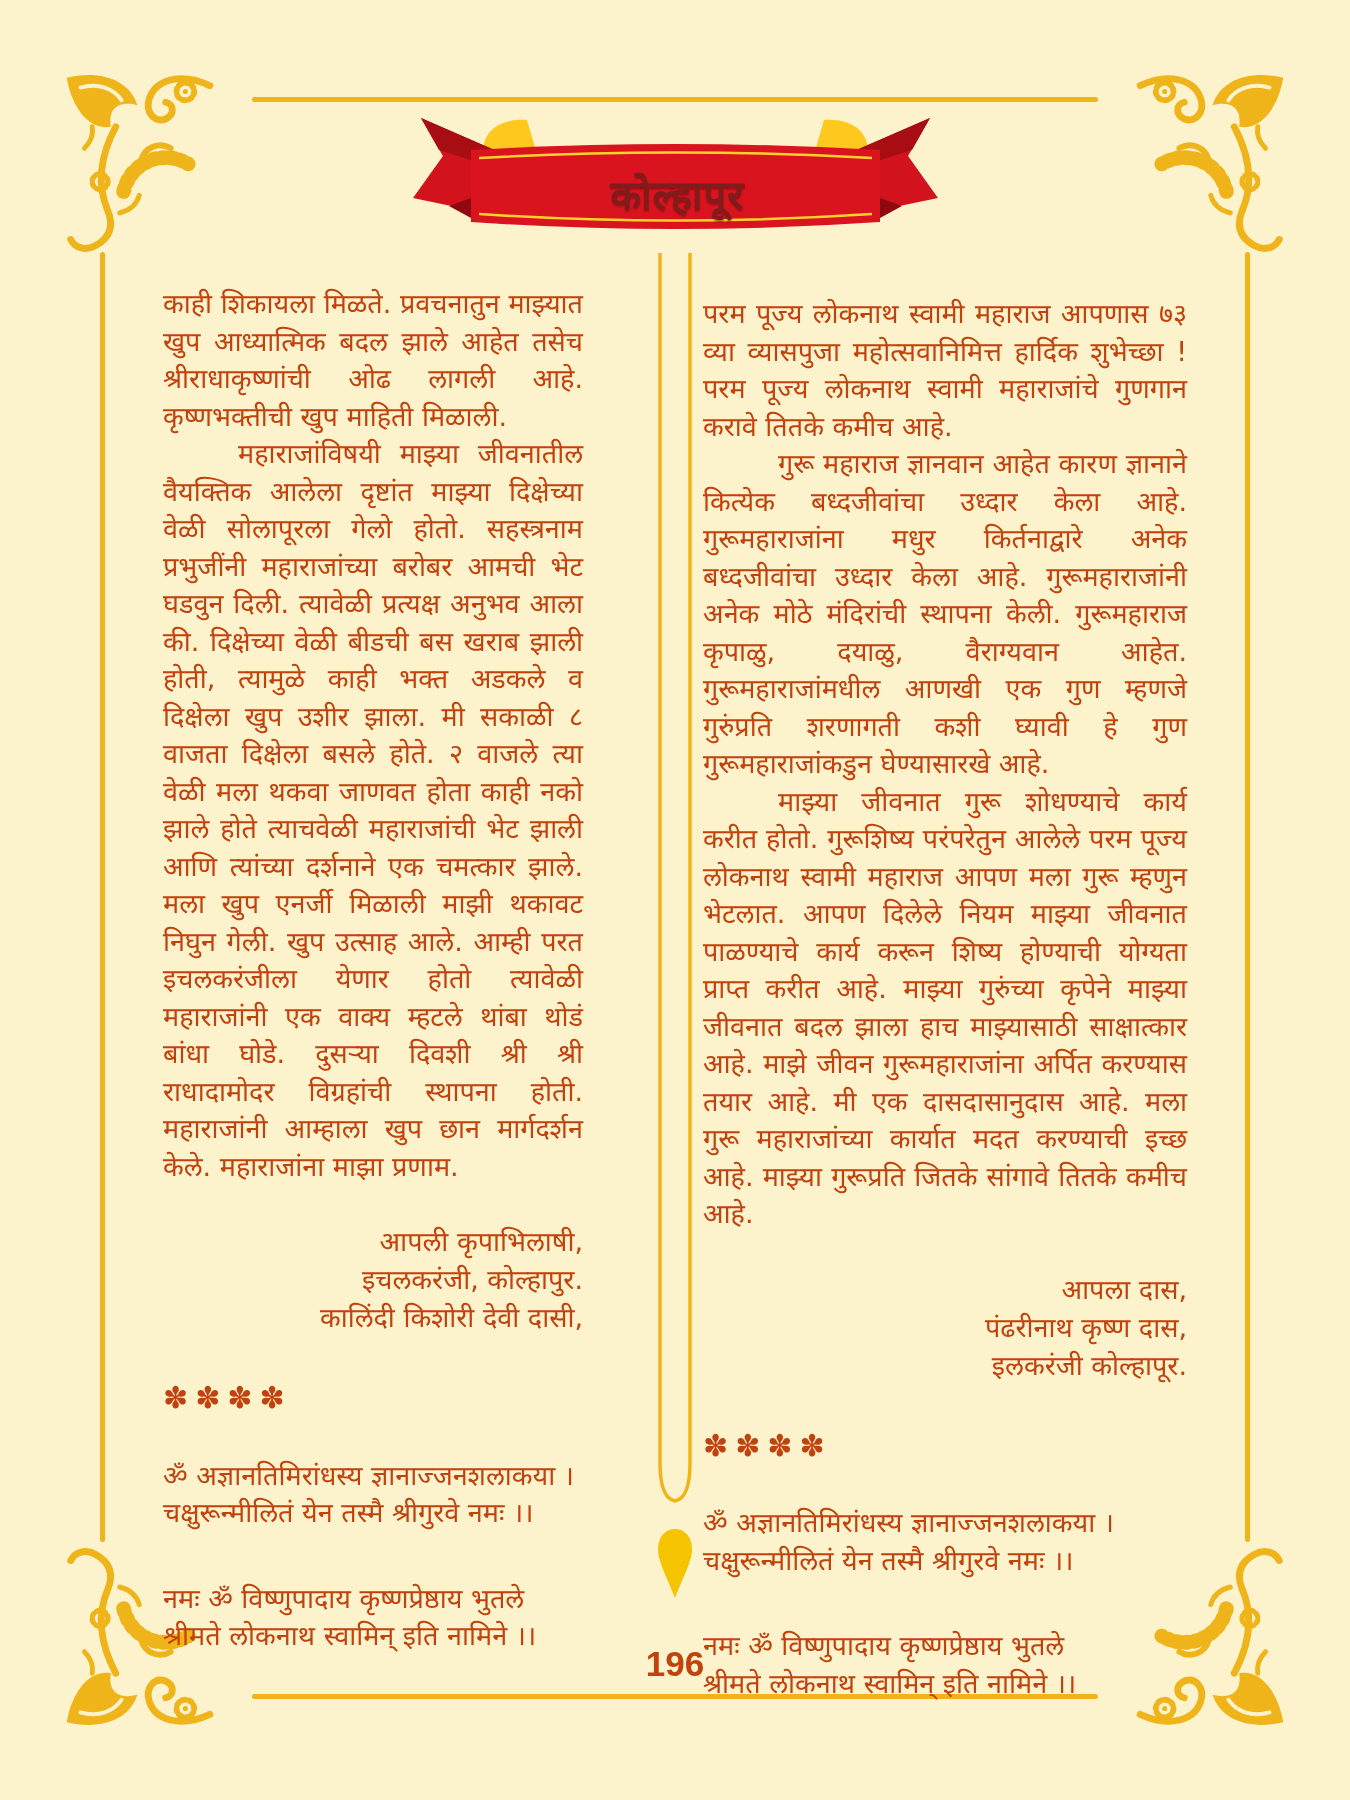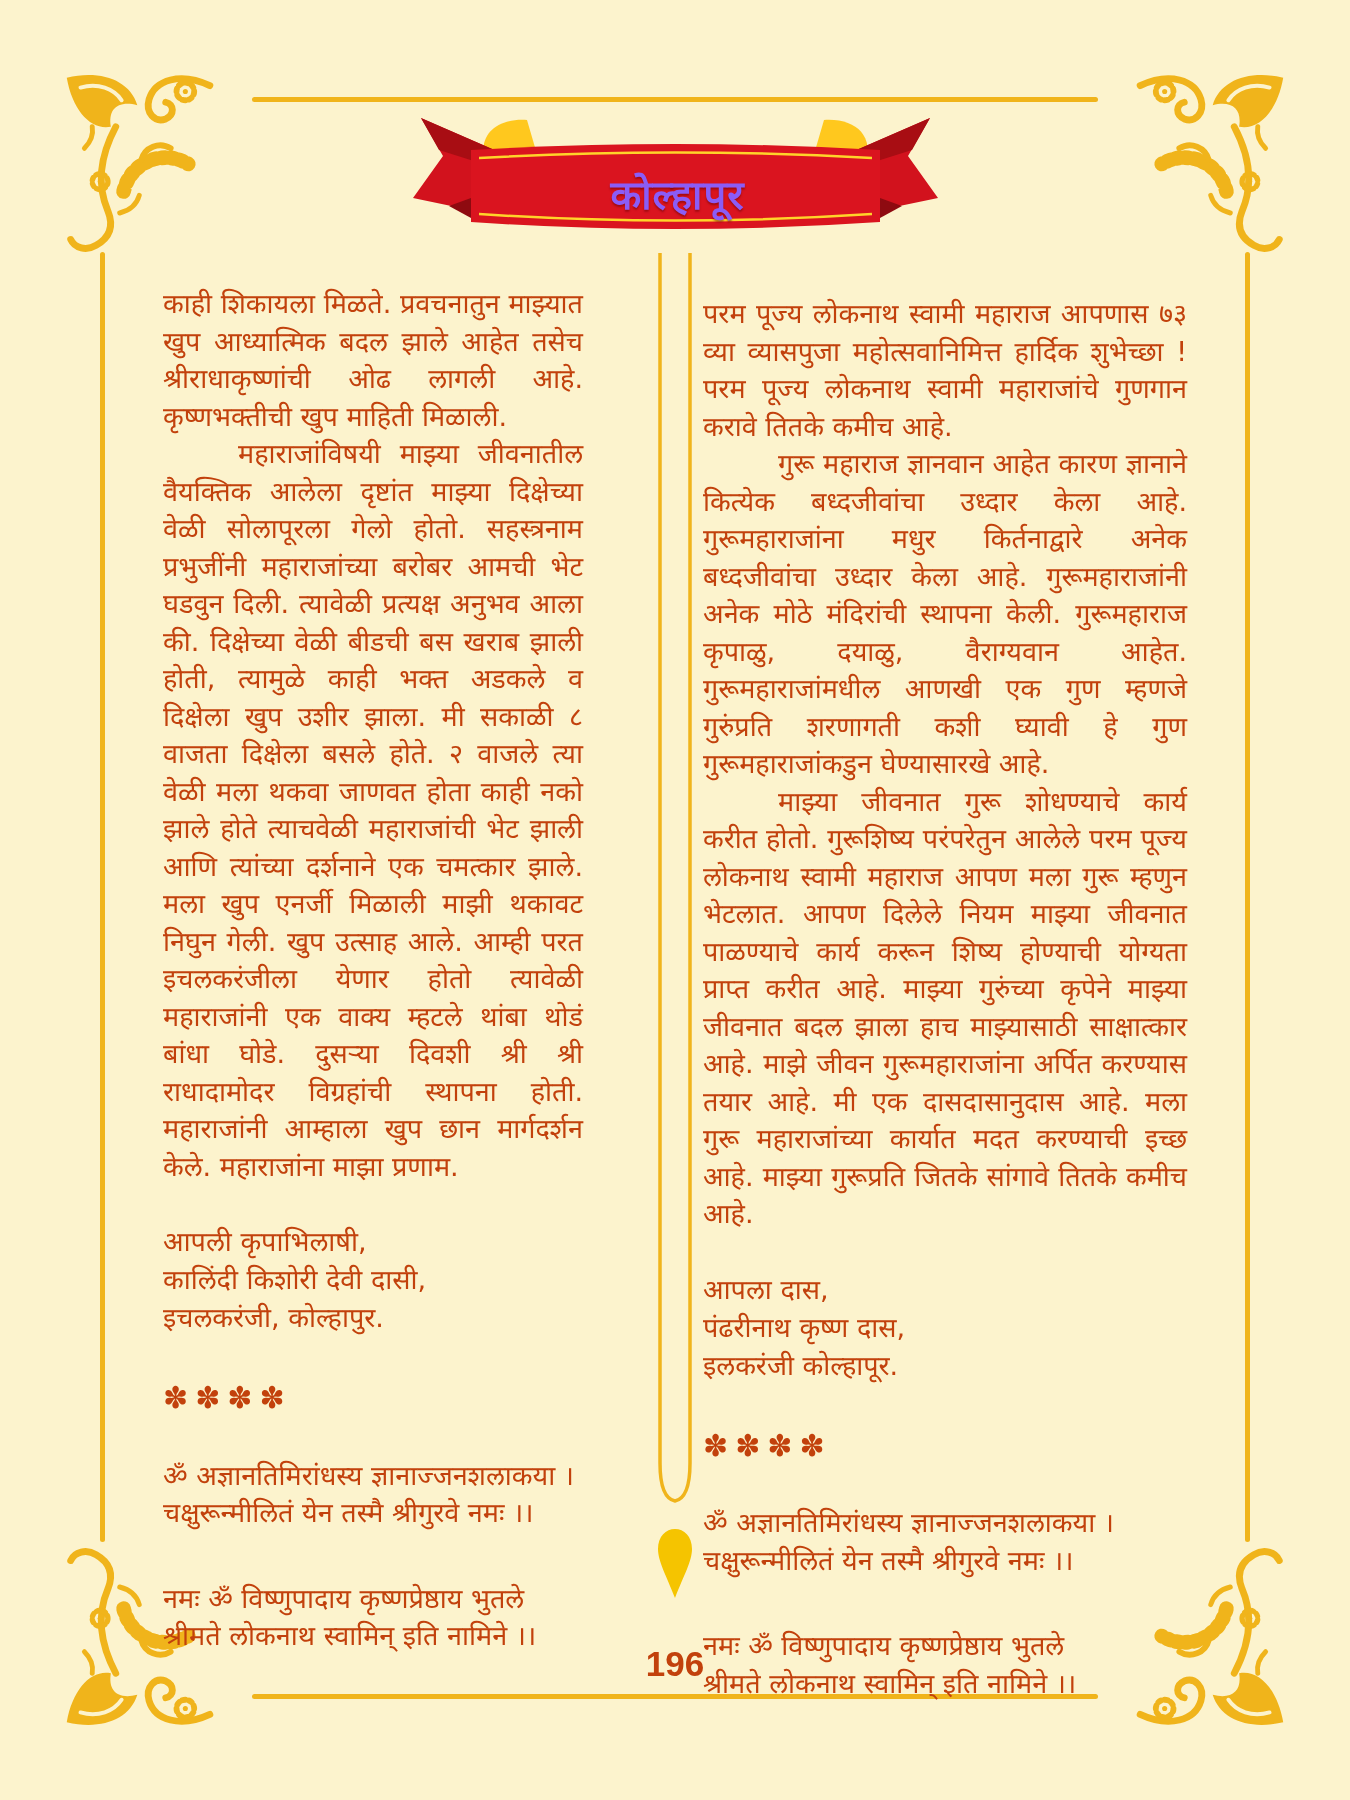--- a/index.html
+++ b/index.html
@@ -17,33 +17,33 @@
   .corner{position:absolute;width:196px;height:196px;}
   .c-tl{left:55px;top:66px;}
   .c-tr{left:1099px;top:66px;transform:scaleX(-1);}
   .c-bl{left:55px;top:1538px;transform:scaleY(-1);}
   .c-br{left:1099px;top:1538px;transform:scale(-1,-1);}
   
   .banner-svg{position:absolute;left:393px;top:106px;width:565px;height:135px;}
   .banner-title{
     position:absolute;left:473px;top:158px;width:409px;height:70px;
     display:flex;align-items:center;justify-content:center;
-    color:#8b5cf6;font-size:40px;font-weight:bold;letter-spacing:1px;
+    color:#7f1d1d;font-size:40px;font-weight:bold;letter-spacing:1px;
     text-shadow:0 2px 2px rgba(90,0,0,.45);
   }
   
   .divider-svg{position:absolute;left:652px;top:253px;width:46px;height:1350px;}
   
   .col{position:absolute;color:#c2410c;font-size:27px;line-height:37.5px;}
   .col-left{left:163px;top:285px;width:420px;}
   .col-right{left:703px;top:295px;width:484px;}
   .col p{margin:0;text-align:justify;}
   .col p.indent{text-indent:75px;}
   .signoff{margin-top:38px;}
-  .signoff div{line-height:38px;text-align:left;}
+  .signoff div{line-height:38px;text-align:right;}
   .separator{margin-top:42px;margin-bottom:40px;font-size:30px;font-weight:bold;letter-spacing:7px;}
   .shloka{margin-top:16px;}
   .shloka div{line-height:37.5px;}
   .shloka + .shloka{margin-top:48px;}
   .closing{margin-top:32px;}
   
   .page-number{
     position:absolute;left:0;top:1644px;width:1350px;text-align:center;
     color:#c2410c;font-size:35px;font-weight:bold;
     font-family:"Liberation Sans","DejaVu Sans",sans-serif;
@@ -110,22 +110,22 @@
   <svg class="divider-svg" viewBox="0 0 46 1350">
     <path d="M8,0 V1210 Q8,1245 23,1248 Q38,1245 38,1210 V0" fill="none" stroke="#F0B41B" stroke-width="3.5"></path>
     <path d="M23,1345 C14,1322 6,1308 6,1296 C6,1283 14,1276 23,1276 C32,1276 40,1283 40,1296 C40,1308 32,1322 23,1345 Z" fill="#F5C400"></path>
   </svg>
 
   <div class="col col-left">
     <p>काही शिकायला मिळते. प्रवचनातुन माझ्यात खुप आध्यात्मिक बदल झाले आहेत तसेच श्रीराधाकृष्णांची ओढ लागली आहे. कृष्णभक्तीची खुप माहिती मिळाली.</p>
     <p class="indent">महाराजांविषयी माझ्या जीवनातील वैयक्तिक आलेला दृष्टांत माझ्या दिक्षेच्या वेळी सोलापूरला गेलो होतो. सहस्त्रनाम प्रभुजींनी महाराजांच्या बरोबर आमची भेट घडवुन दिली. त्यावेळी प्रत्यक्ष अनुभव आला की. दिक्षेच्या वेळी बीडची बस खराब झाली होती, त्यामुळे काही भक्त अडकले व दिक्षेला खुप उशीर झाला. मी सकाळी ८ वाजता दिक्षेला बसले होते. २ वाजले त्या वेळी मला थकवा जाणवत होता काही नको झाले होते त्याचवेळी महाराजांची भेट झाली आणि त्यांच्या दर्शनाने एक चमत्कार झाले. मला खुप एनर्जी मिळाली माझी थकावट निघुन गेली. खुप उत्साह आले. आम्ही परत इचलकरंजीला येणार होतो त्यावेळी महाराजांनी एक वाक्य म्हटले थांबा थोडं बांधा घोडे. दुसऱ्या दिवशी श्री श्री राधादामोदर विग्रहांची स्थापना होती. महाराजांनी आम्हाला खुप छान मार्गदर्शन केले. महाराजांना माझा प्रणाम.</p>
     <div class="signoff">
       <div>आपली कृपाभिलाषी,</div>
+      <div>इचलकरंजी, कोल्हापुर.</div>
       <div>कालिंदी किशोरी देवी दासी,</div>
-      <div>इचलकरंजी, कोल्हापुर.</div>
     </div>
     <div class="separator">✽✽✽✽</div>
     <div class="shloka">
       <div>ॐ अज्ञानतिमिरांधस्य ज्ञानाज्जनशलाकया ।</div>
       <div>चक्षुरून्मीलितं येन तस्मै श्रीगुरवे नमः ।।</div>
     </div>
     <div class="shloka">
       <div>नमः ॐ विष्णुपादाय कृष्णप्रेष्ठाय भुतले</div>
       <div>श्रीमते लोकनाथ स्वामिन् इति नामिने ।।</div>
     </div>

